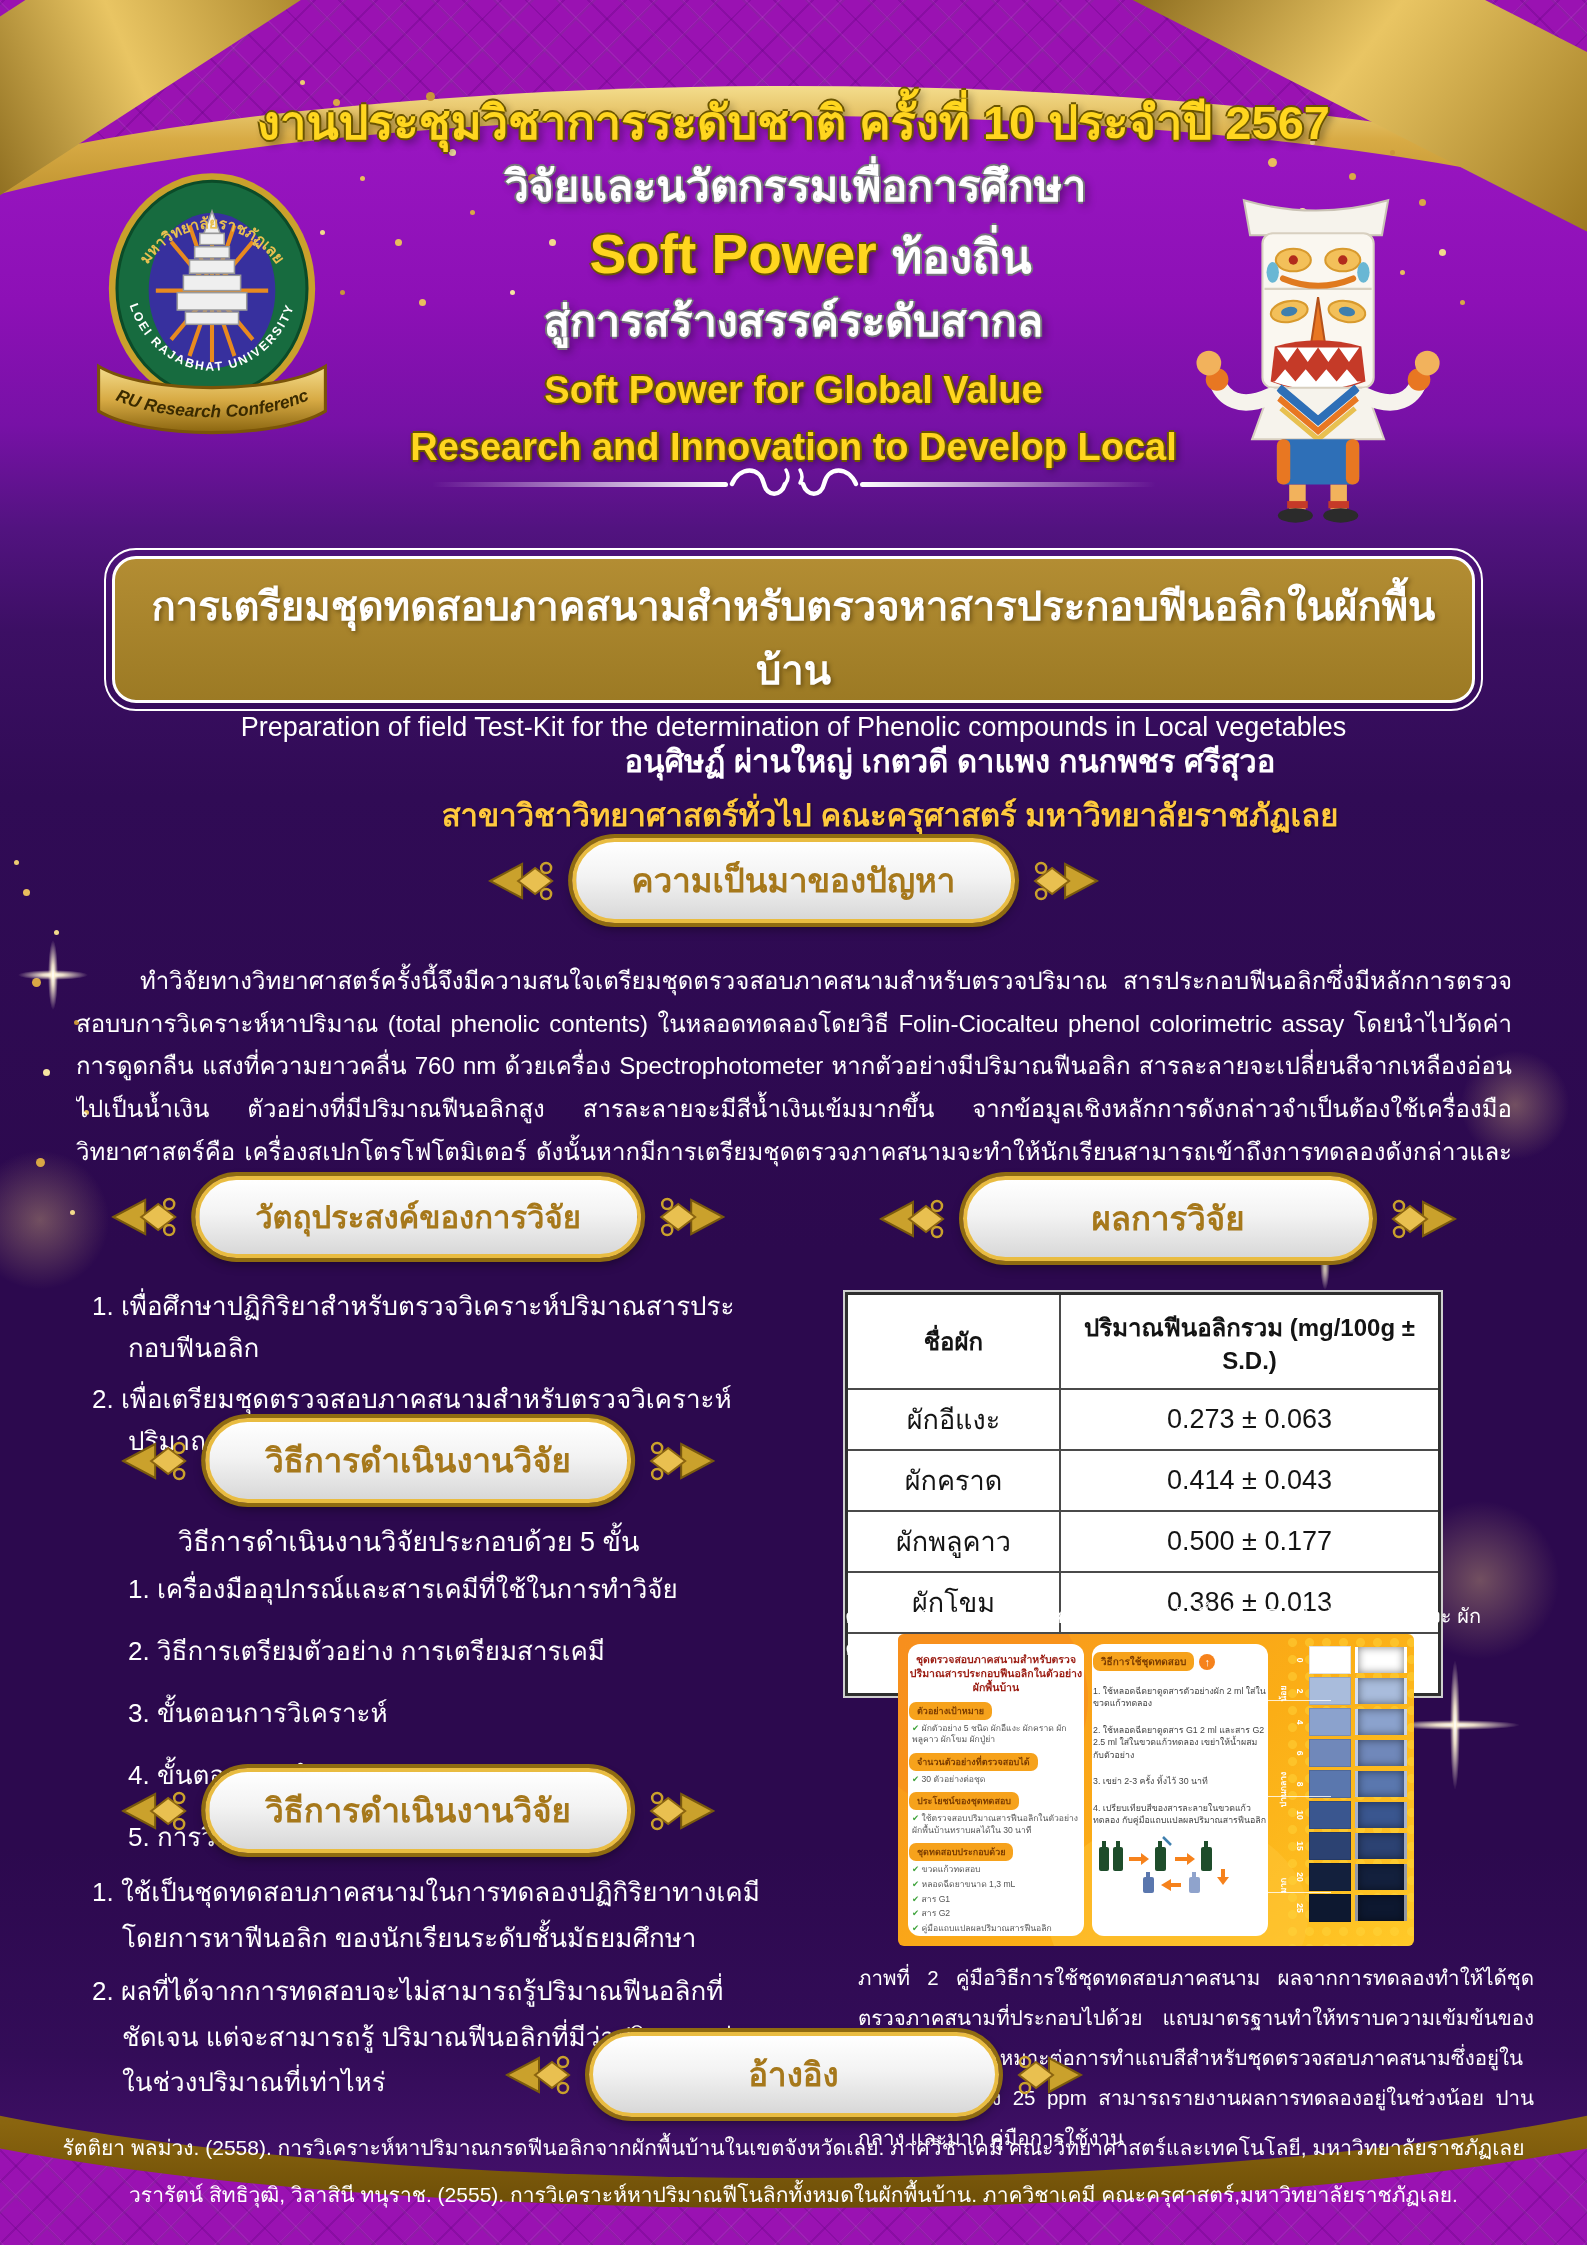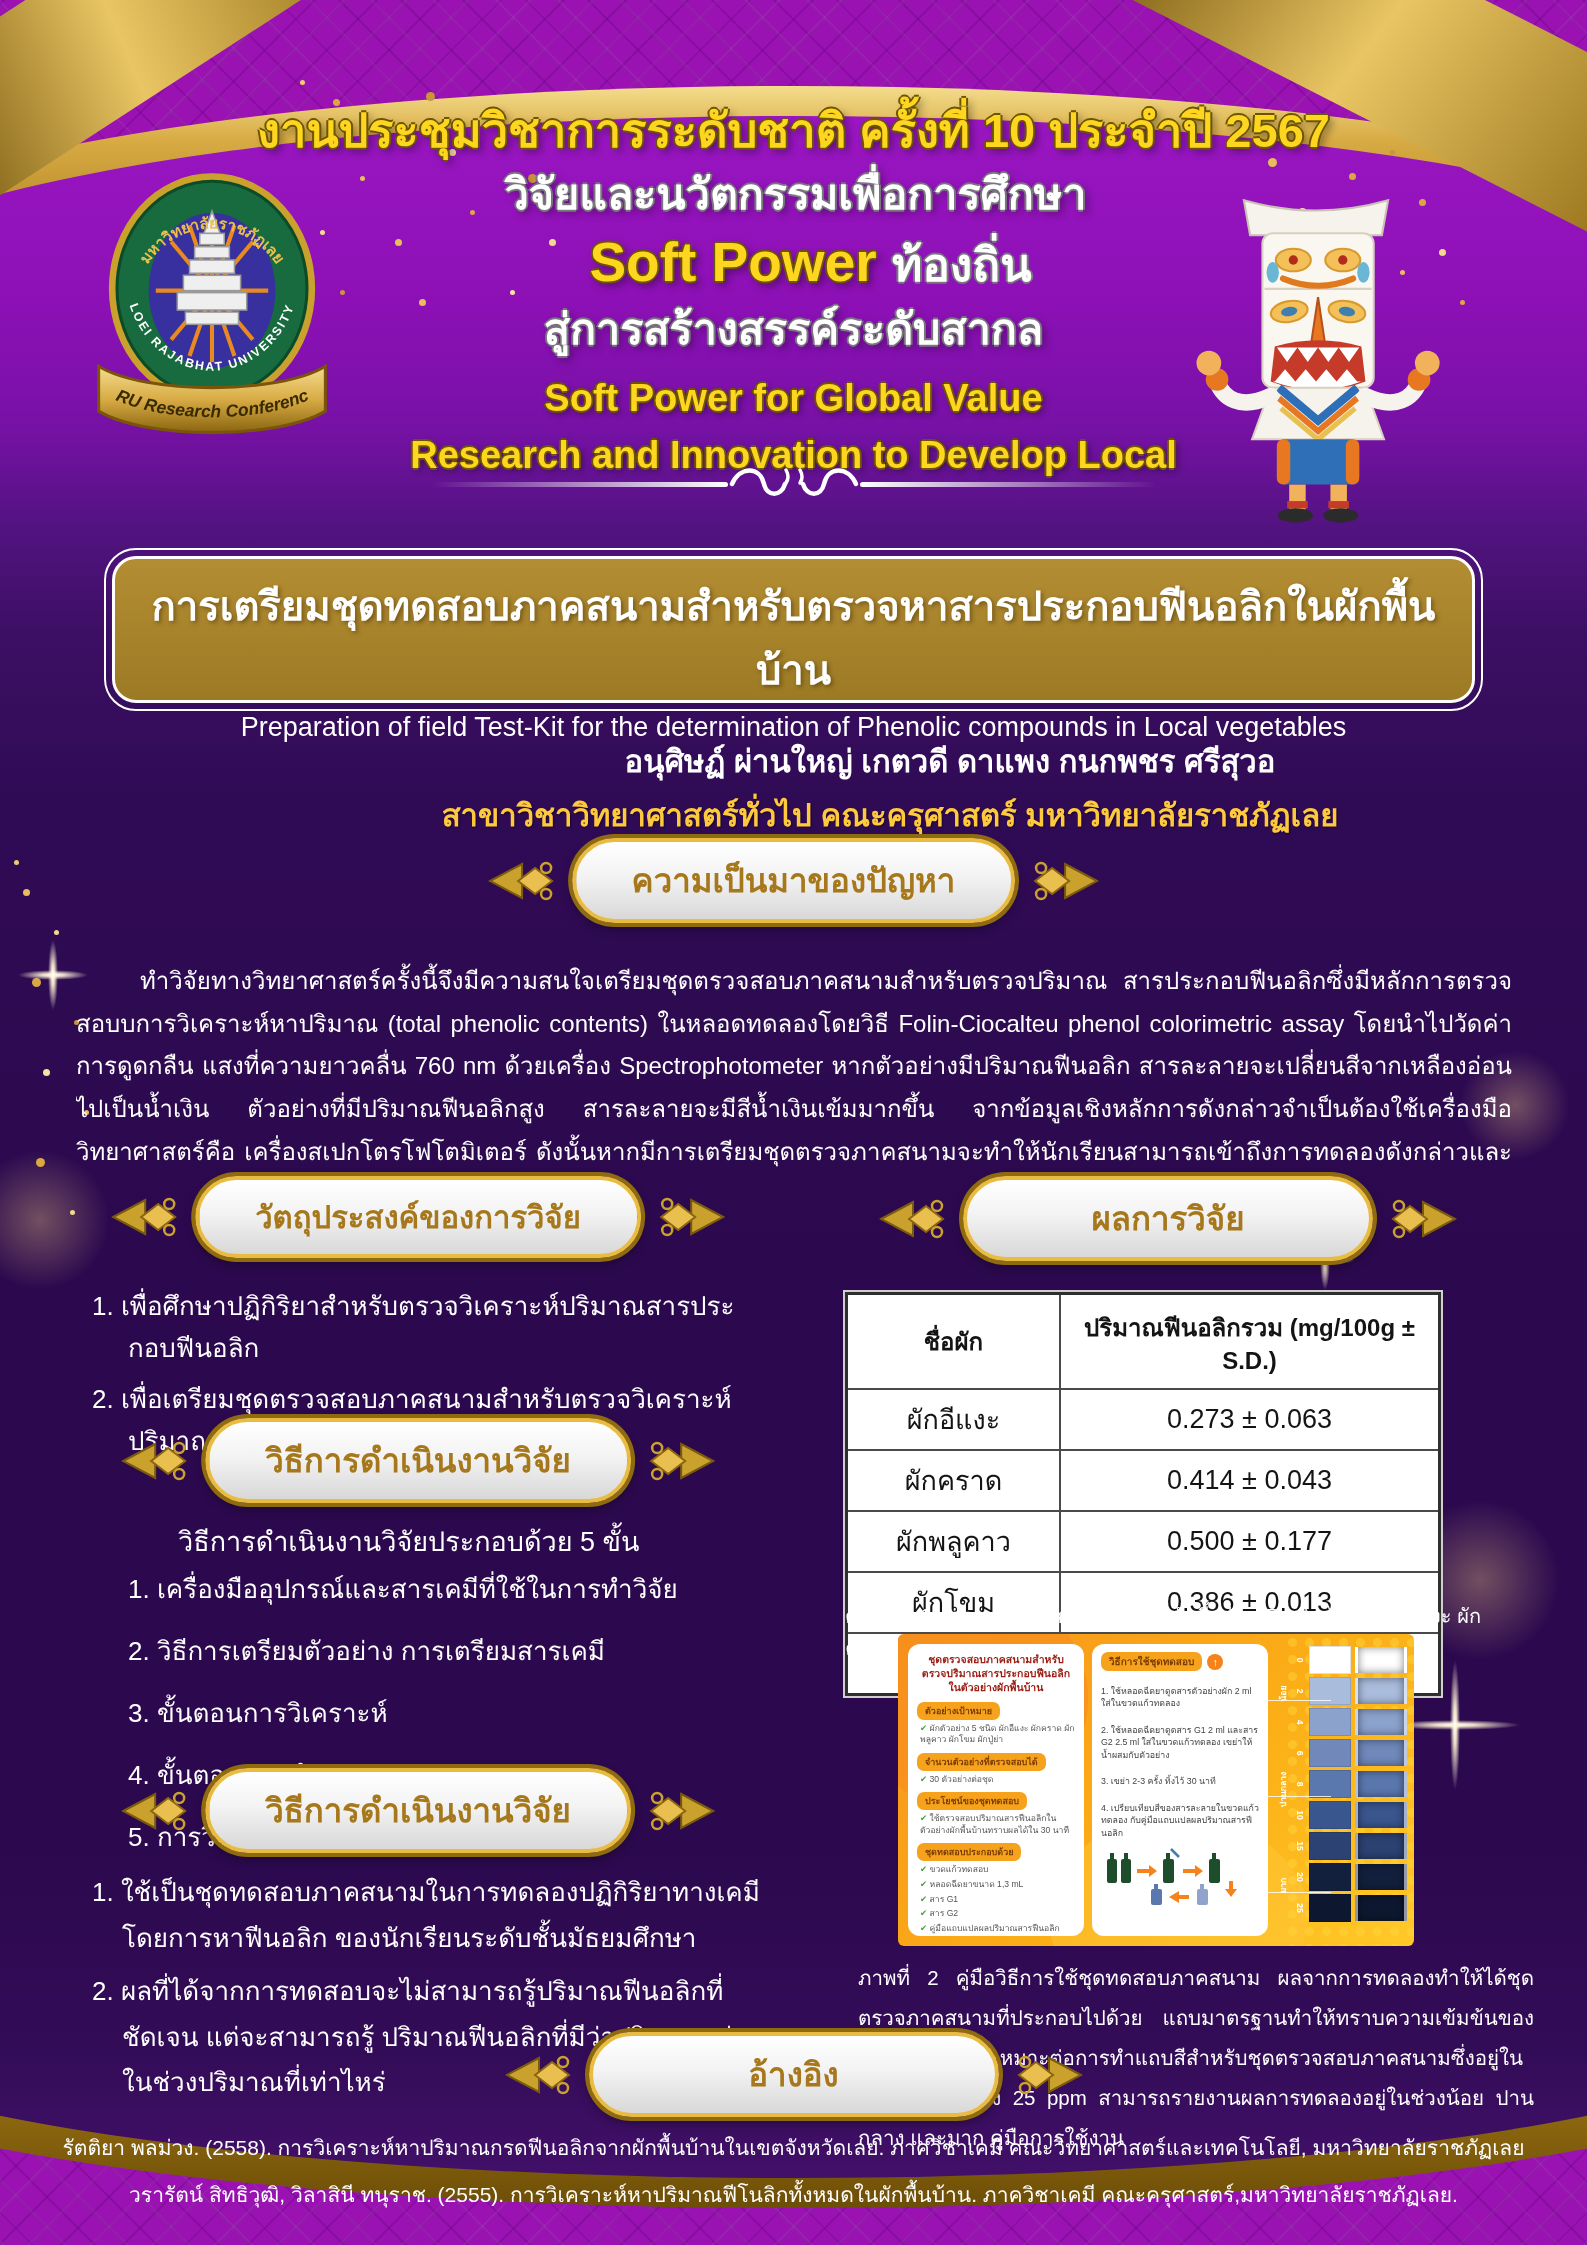--- a/index.html
+++ b/index.html
@@ -33,21 +33,21 @@
   .dots-b{left:1240px;top:130px;box-shadow:30px 30px 0 2px #e8bd5d,70px 10px 0 0 #f2d98b,110px 44px 0 1px #d9a845,150px 20px 0 0 #c9953a,60px 80px 0 2px #f6e3a1,120px 100px 0 0 #e8bd5d,180px 70px 0 1px #d9a845,40px 140px 0 0 #f2d98b,100px 160px 0 2px #c9953a,160px 140px 0 0 #e8bd5d,200px 120px 0 1px #f2d98b,220px 170px 0 0 #d9a845;}
   .dots-c{left:14px;top:860px;box-shadow:10px 30px 0 1px #e8bd5d,40px 70px 0 0 #f2d98b,20px 120px 0 2px #d9a845,60px 160px 0 0 #c9953a,30px 210px 0 1px #f6e3a1,70px 250px 0 0 #e8bd5d,24px 300px 0 2px #d9a845,56px 350px 0 0 #f2d98b;}
   .glint{position:absolute;z-index:4;}
   .glint::before,.glint::after{content:"";position:absolute;left:50%;top:50%;transform:translate(-50%,-50%);border-radius:50%;
     background:radial-gradient(closest-side,#ffffff 0%,rgba(255,244,214,.9) 30%,rgba(255,255,255,0) 100%);}
   .glint::before{width:100%;height:10px;}
   .glint::after{width:10px;height:100%;}
   .bokeh{position:absolute;border-radius:50%;z-index:3;background:radial-gradient(circle,rgba(244,210,130,.35),rgba(244,210,130,0) 70%);}
   
   .header-block{position:absolute;left:0;right:0;top:96px;text-align:center;z-index:6;line-height:1.15;}
-  .h1{font-size:47px;font-weight:800;color:#ffd61f;margin:8px 0 12px 0;
+  .h1{font-size:47px;font-weight:800;color:#ffd61f;margin:0 0 12px 0;
       text-shadow:2px 0 0 #6b5500,-2px 0 0 #6b5500,0 2px 0 #6b5500,0 -2px 0 #6b5500,4px 4px 8px rgba(0,0,0,.45);}
   .h2{font-size:43px;font-weight:800;color:#ffffff;margin:0 0 12px 4px;
       text-shadow:2px 0 0 #77777c,-2px 0 0 #77777c,0 2px 0 #77777c,0 -2px 0 #77777c,4px 4px 8px rgba(0,0,0,.4);}
   .h3{font-size:55px;font-weight:800;margin:0 0 10px 0;padding-left:34px;}
   .h3 .sp{color:#ffd61f;text-shadow:2px 0 0 #6b5500,-2px 0 0 #6b5500,0 2px 0 #6b5500,0 -2px 0 #6b5500,4px 4px 8px rgba(0,0,0,.45);}
   .h3 .loc{color:#fff;font-size:46px;text-shadow:2px 0 0 #77777c,-2px 0 0 #77777c,0 2px 0 #77777c,0 -2px 0 #77777c;}
   .h4{font-size:43px;font-weight:800;color:#ffffff;margin:0 0 16px 0;
       text-shadow:2px 0 0 #77777c,-2px 0 0 #77777c,0 2px 0 #77777c,0 -2px 0 #77777c,4px 4px 8px rgba(0,0,0,.4);}
   .h5{font-size:38px;font-weight:800;color:#ffd61f;margin:0;line-height:1.5;
       text-shadow:2px 0 0 #6b5500,-2px 0 0 #6b5500,0 2px 0 #6b5500,0 -2px 0 #6b5500,3px 3px 7px rgba(0,0,0,.45);}
@@ -98,21 +98,21 @@
   .vtable .c0{width:36%;}
   .tab-cap{position:absolute;left:845px;top:1600px;width:680px;z-index:6;color:#fff;font-size:20px;}
   
   .info{position:absolute;left:898px;top:1634px;width:516px;height:312px;z-index:6;box-sizing:border-box;
     display:flex;gap:8px;padding:10px;border-radius:6px;overflow:hidden;
     background:linear-gradient(135deg,#f8941d 0%,#fbae16 55%,#ffc928 100%);}
   .info::after{content:"";position:absolute;right:0;top:0;bottom:0;width:130px;
     background-image:radial-gradient(circle,rgba(255,214,60,.85) 4px,transparent 5px);background-size:17px 17px;opacity:.55;pointer-events:none;}
   .info .iblob1{position:absolute;left:-40px;top:-50px;width:230px;height:230px;border-radius:50%;background:rgba(247,140,30,.6);}
   .info .iblob2{position:absolute;left:150px;bottom:-70px;width:260px;height:200px;border-radius:50%;background:rgba(255,200,60,.45);}
-  .icard{position:relative;background:#fff;border-radius:12px;padding:8px 9px;box-sizing:border-box;z-index:2;}
+  .icard{position:relative;background:#fff;border-radius:12px;padding:8px 1px;box-sizing:border-box;z-index:2;}
   .icard.left{width:176px;flex:0 0 auto;}
   .icard.mid{width:176px;flex:0 0 auto;}
   .ic-title{font-size:10.5px;font-weight:800;color:#9b1c12;text-align:center;line-height:1.35;}
   .chip{display:inline-block;background:#f6a21c;color:#7c3d00;font-weight:700;font-size:9px;border-radius:7px;padding:2px 8px;margin-top:7px;}
   .ic-item{font-size:8.6px;color:#555;margin:3px 0 0 3px;line-height:1.35;}
   .ic-item::before{content:"✔ ";color:#3fa33c;font-weight:700;}
   .chip-head{display:flex;align-items:center;gap:5px;}
   .chip-head .chip{font-size:10px;margin-top:0;}
   .uparrow{display:inline-flex;align-items:center;justify-content:center;width:16px;height:16px;border-radius:50%;
     background:#f6821c;color:#fff;font-size:11px;font-weight:800;}

